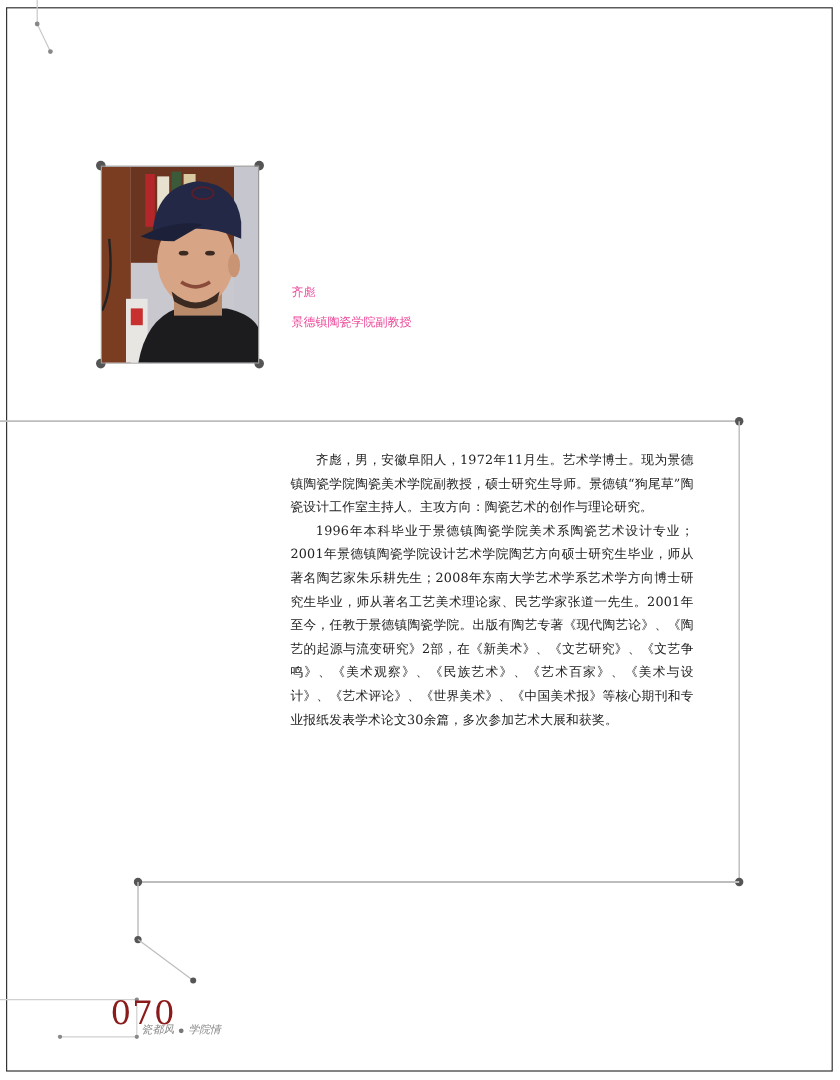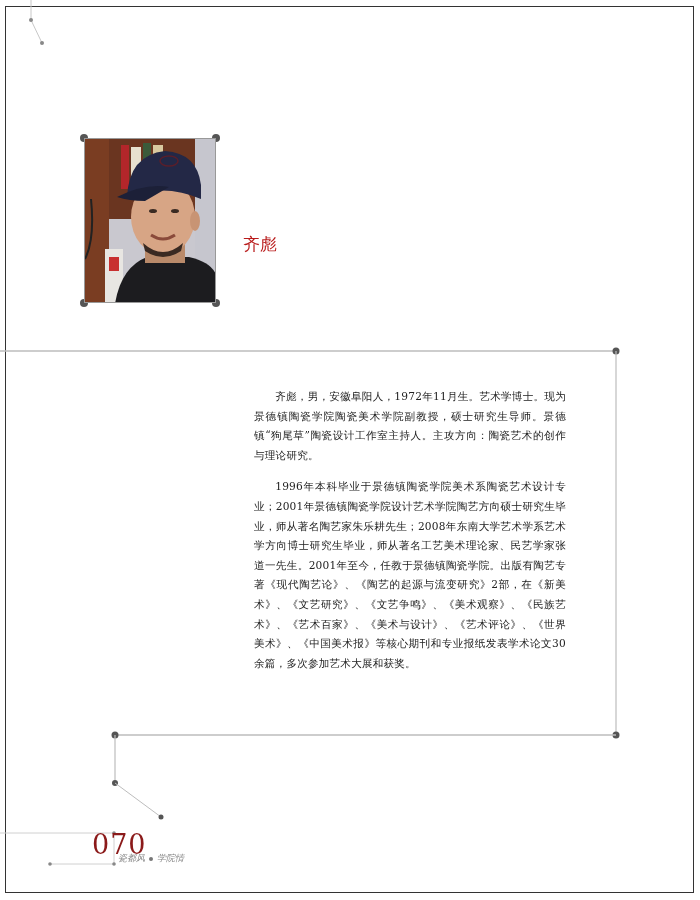--- a/index.html
+++ b/index.html
@@ -3,26 +3,26 @@
 <meta charset="utf-8">
 <style>
   html, body { margin:0; padding:0; background:#fff; }
   body { width:700px; height:900px; position:relative; overflow:hidden;
          font-family:"DejaVu Serif", serif; }
   .page-border { position:absolute; left:5px; top:6px; width:689px; height:887px;
                  border:1.5px solid #333; box-sizing:border-box; }
   .svgdeco { position:absolute; left:0; top:0; width:700px; height:900px; pointer-events:none; }
   .photo { position:absolute; left:84px; top:138px; width:132px; height:165px;
            border:1px solid #999; box-sizing:border-box; overflow:hidden; }
-  .name-block { position:absolute; left:243px; top:232px; color:#b91c1c;
-                font-family:"DejaVu Sans", sans-serif; font-size:17px; line-height:25px; }
+  .name-block { position:absolute; left:243px; top:232px; color:#ec4899;
+                font-family:"DejaVu Sans", sans-serif; font-size:10px; line-height:25px; }
   .bio { position:absolute; left:242px; top:375px; width:336px;
          font-family:"DejaVu Serif", serif; font-size:10.6px; line-height:19.6px;
          color:#222; text-align:justify; letter-spacing:0.2px; }
-  .bio p { margin:12px; text-indent:2em; }
+  .bio p { margin:0; text-indent:2em; }
   .page-number { position:absolute; left:52px; top:830px; font-family:"DejaVu Serif", serif;
                  font-weight:normal; font-size:27px; color:#8b1a1a; letter-spacing:1px; line-height:30px;margin-left:40px; }
   .footer-caption { position:absolute; left:118px; top:852px; font-family:"DejaVu Sans", sans-serif;
                     font-size:9px; color:#888;font-style:italic; }
   .footer-caption .sep { display:inline-block; width:4px; height:4px; border-radius:50%;
                          background:#777; margin:0 4px; vertical-align:middle; }
 </style>
 </head>
 <body>
 
@@ -88,20 +88,21 @@
     <ellipse cx="110" cy="82" rx="5" ry="10" fill="#c89474"></ellipse>
 
     <path d="M42,58 Q44,16 80,12 Q112,14 116,46 L116,60 Q80,44 42,58 Z" fill="#232846"></path>
     <path d="M32,58 Q60,44 84,48 L60,62 Q44,62 32,58 Z" fill="#1c2038"></path>
     <ellipse cx="84" cy="22" rx="9" ry="5" fill="none" stroke="#5a1e2a" stroke-width="1.5"></ellipse>
   </svg>
 </div>
 
 <div class="name-block">
   <div>齐彪</div>
+  <div>景德镇陶瓷学院副教授</div>
 </div>
 
 <div class="bio">
   <p>齐彪，男，安徽阜阳人，1972年11月生。艺术学博士。现为景德镇陶瓷学院陶瓷美术学院副教授，硕士研究生导师。景德镇“狗尾草”陶瓷设计工作室主持人。主攻方向：陶瓷艺术的创作与理论研究。</p>
   <p>1996年本科毕业于景德镇陶瓷学院美术系陶瓷艺术设计专业；2001年景德镇陶瓷学院设计艺术学院陶艺方向硕士研究生毕业，师从著名陶艺家朱乐耕先生；2008年东南大学艺术学系艺术学方向博士研究生毕业，师从著名工艺美术理论家、民艺学家张道一先生。2001年至今，任教于景德镇陶瓷学院。出版有陶艺专著《现代陶艺论》、《陶艺的起源与流变研究》2部，在《新美术》、《文艺研究》、《文艺争鸣》、《美术观察》、《民族艺术》、《艺术百家》、《美术与设计》、《艺术评论》、《世界美术》、《中国美术报》等核心期刊和专业报纸发表学术论文30余篇，多次参加艺术大展和获奖。</p>
 </div>
 
 <div class="page-number">070</div>
 <div class="footer-caption">
   <span>瓷都风</span><span class="sep"></span><span>学院情</span>

